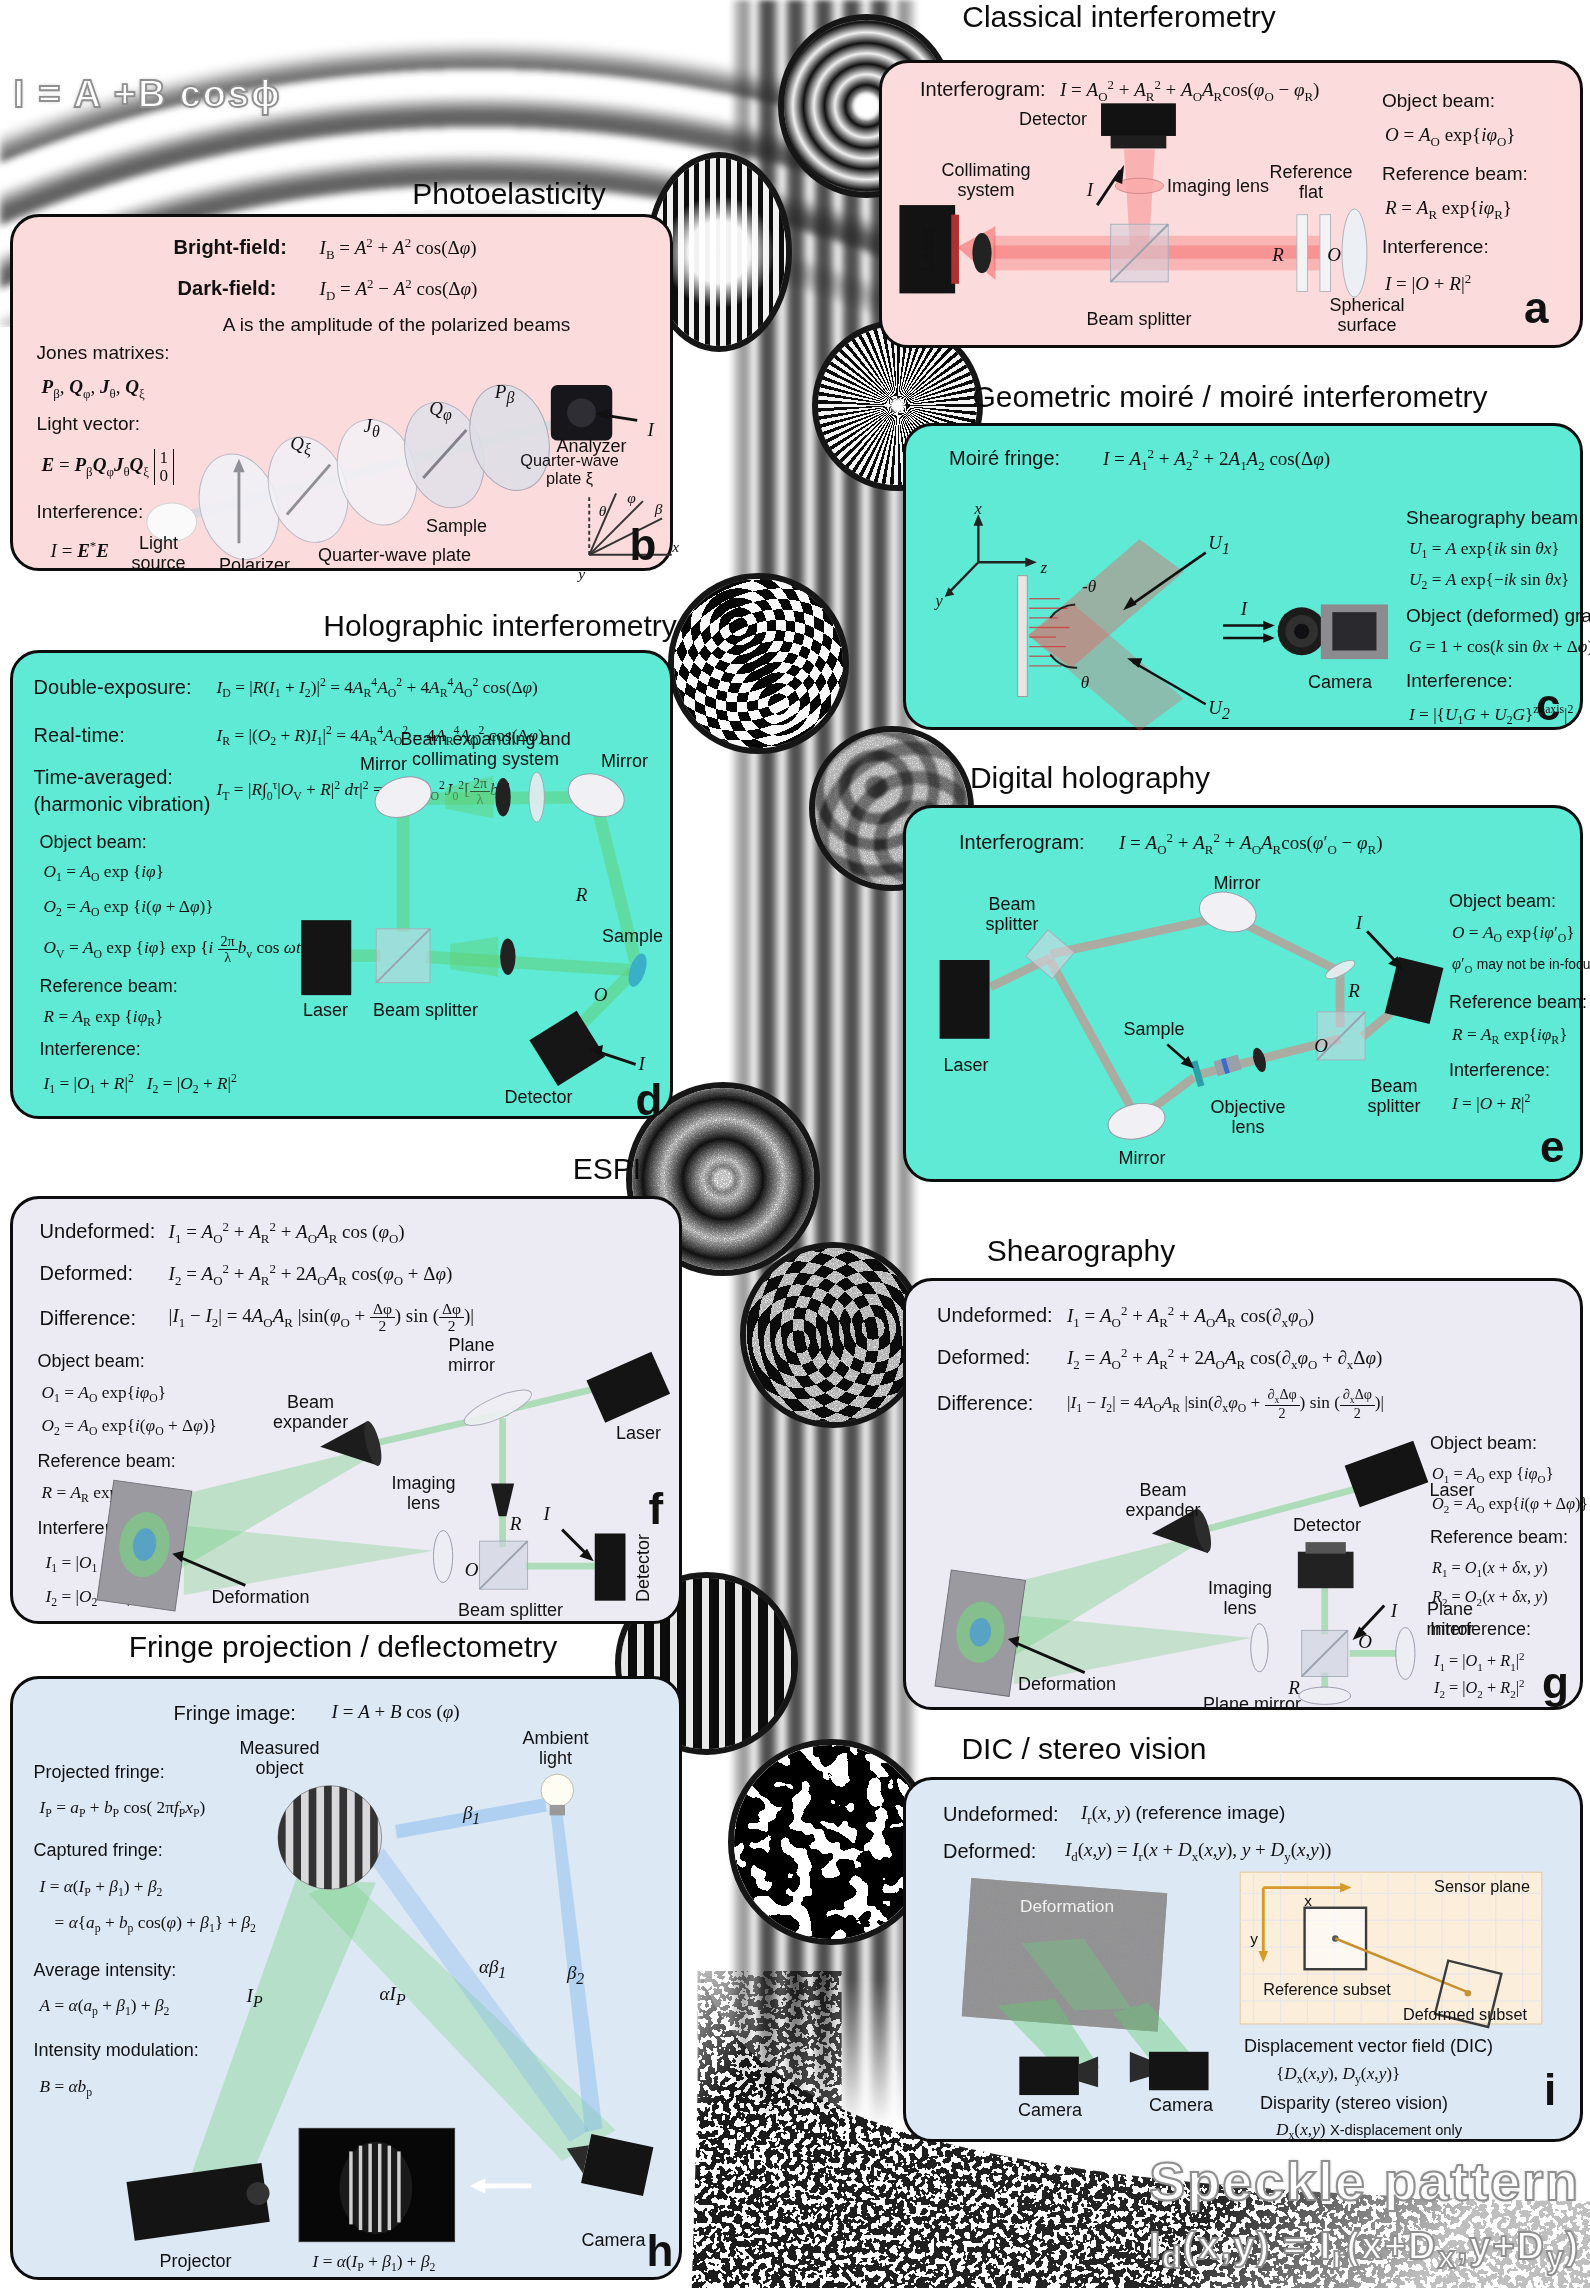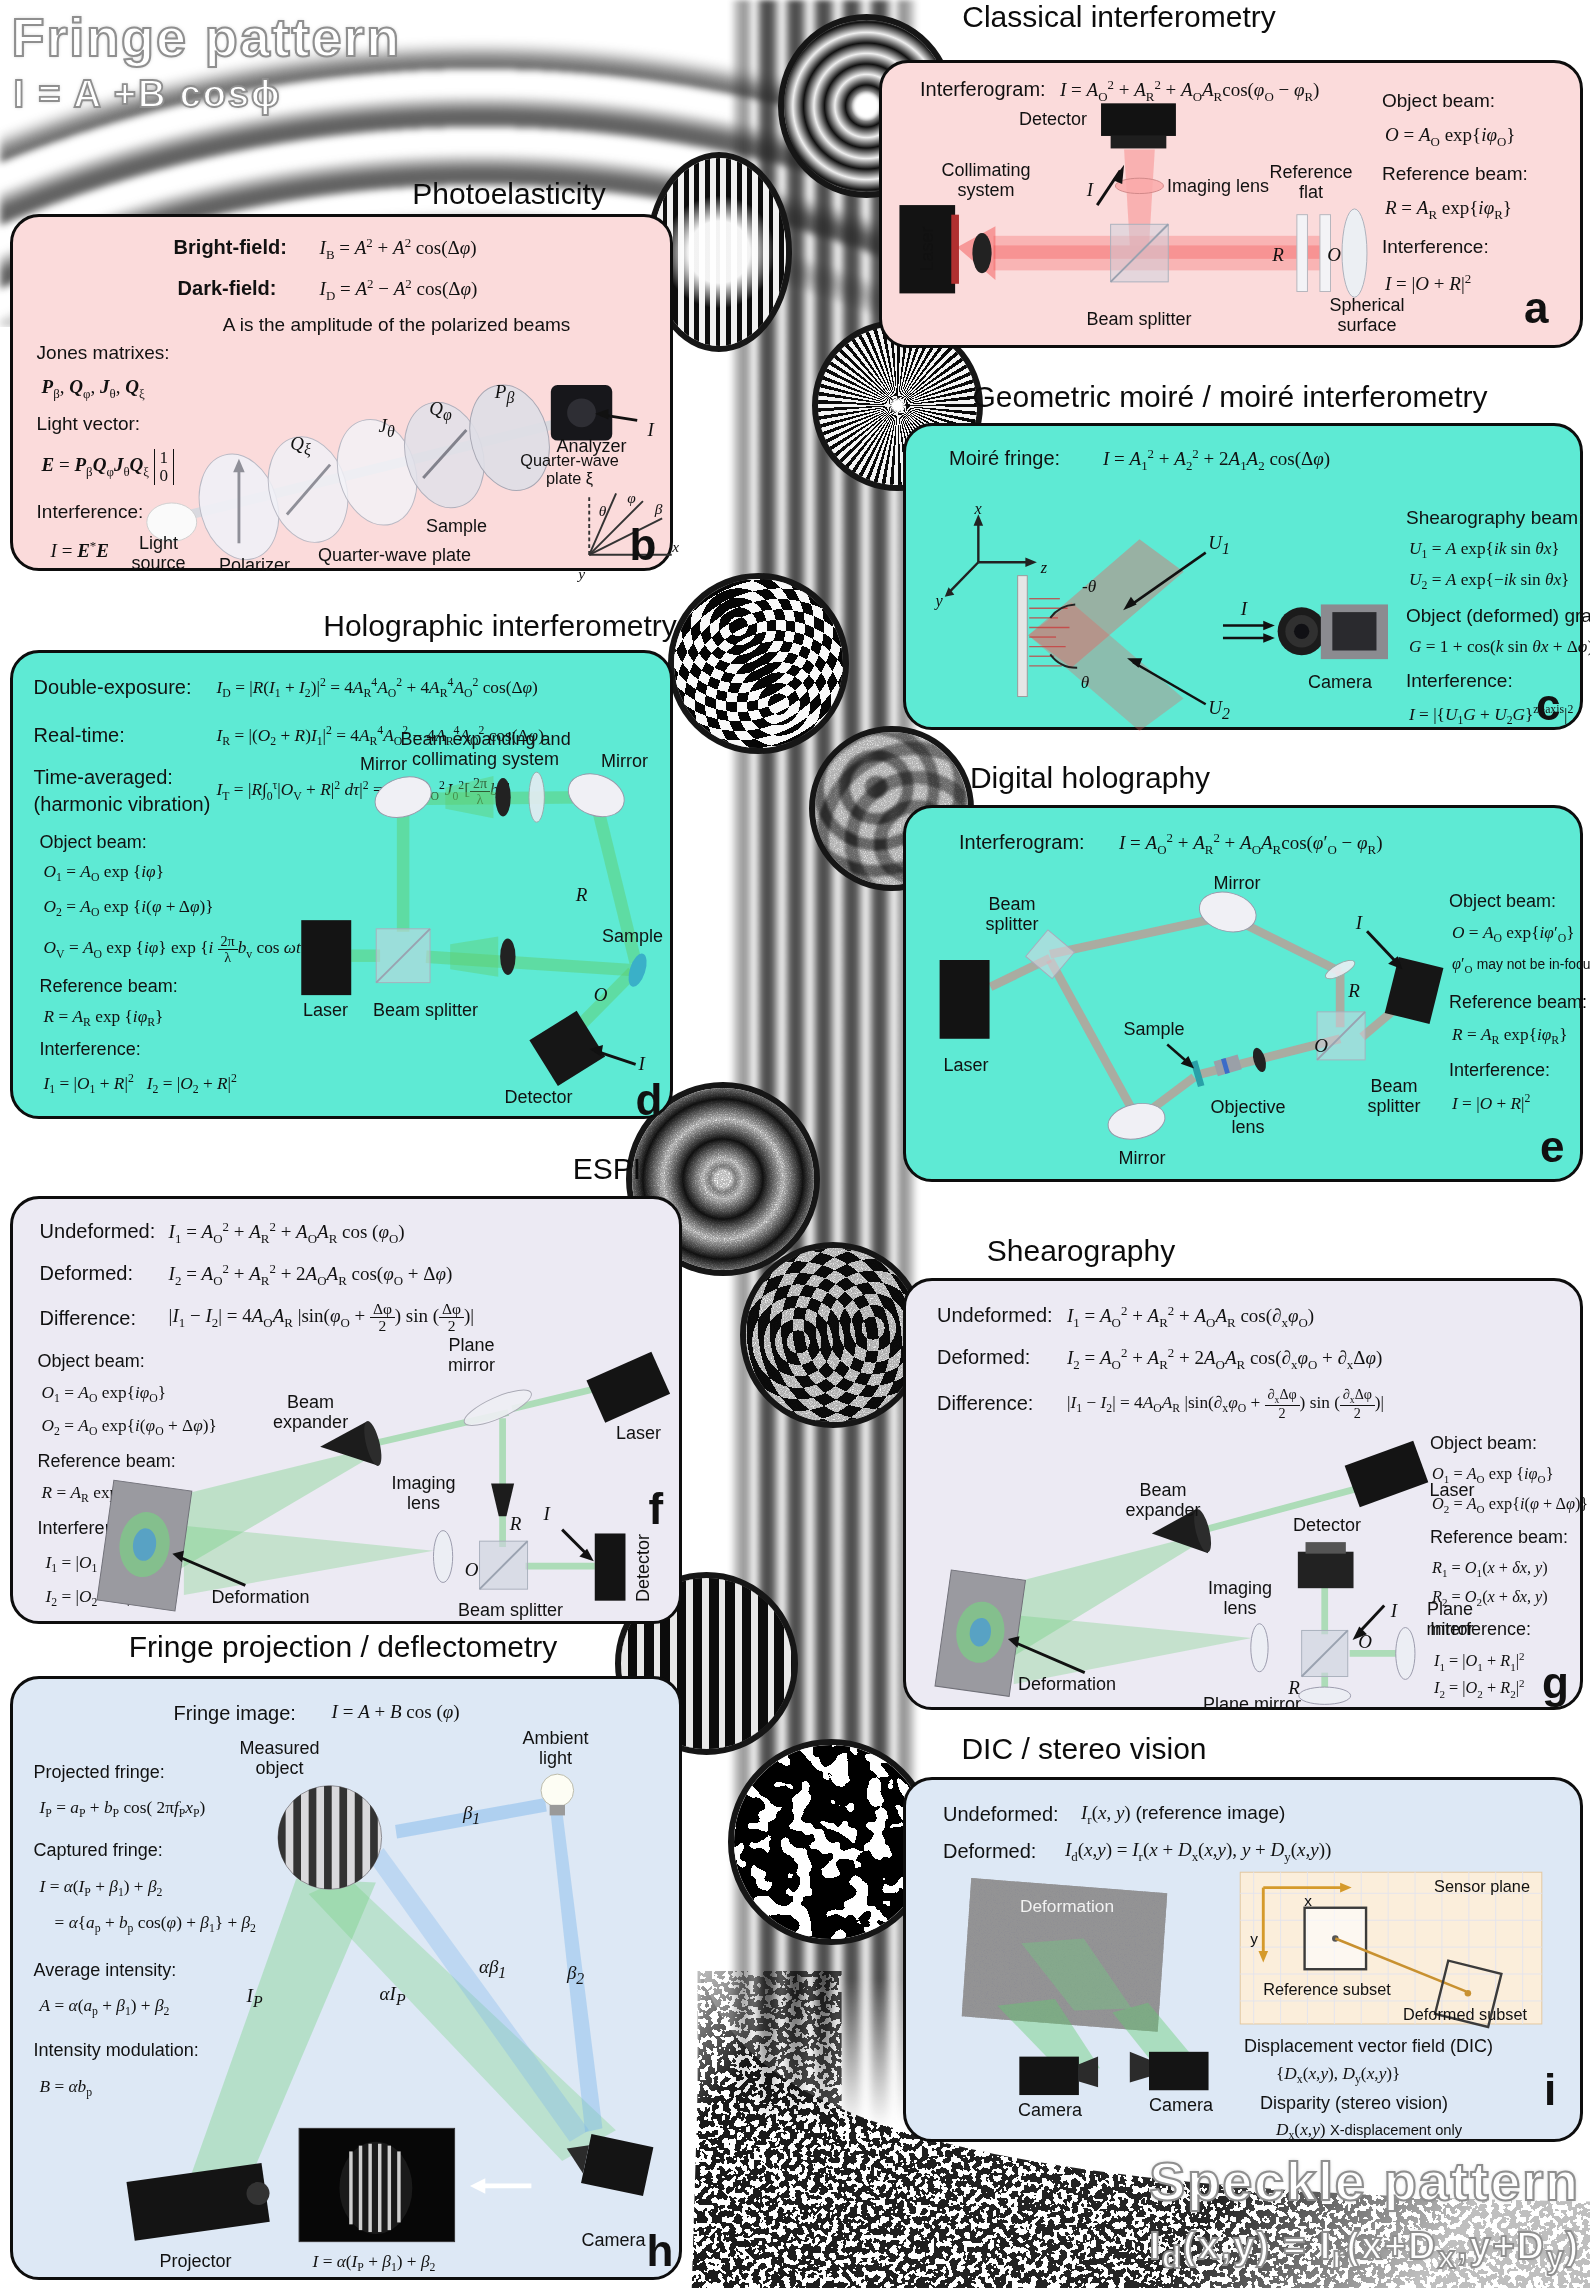--- a/index.html
+++ b/index.html
@@ -122,21 +122,20 @@
             <rect width="996" height="330" fill="url(#sg)"></rect>
           </mask>
       </defs>
       <g mask="url(#sm)">
         <path d="M70,0 C110,140 300,230 996,240 L996,330 L60,330 Z" fill="#000" filter="url(#blobsF)"></path>
         <rect x="66" y="0" width="150" height="200" fill="#000" filter="url(#blobsF)" opacity="0.8"></rect>
       </g>
     </svg>
   </div>
 
-  <div class="outline o-big" style="left:11.5px;top:5.8px">Fringe pattern</div>
   <div class="outline o-sub" style="left:13.4px;top:73px">I = A +B cosϕ</div>
   <div class="outline o-big right-anch" style="left:1580px;top:2150px">Speckle pattern</div>
   <div class="outline o-sub right-anch" style="left:1580px;top:2225px">I<sub>d</sub>(x,y) = I<sub>r</sub>(x+D<sub>x</sub>,y+D<sub>y</sub>)</div>
 
   <div class="fc c-bull" style="left:778px;top:14.4px;width:177px;height:184px">
       <div class="fill"></div>
     </div>
   <div class="fc c-photo" style="left:646px;top:152px;width:146px;height:200px">
       <div class="fill"></div>
     </div>
@@ -263,21 +262,21 @@
     <div class="eq" style="left:29px;top:232px"><b><i>E</i></b> = <b><i>P</i></b><sub>β</sub><b><i>Q</i></b><sub>φ</sub><b><i>J</i></b><sub>θ</sub><b><i>Q</i></b><sub>ξ</sub> <span class="cv"><span>1</span><span>0</span></span></div>
     <div class="sl" style="left:24px;top:284px">Interference:</div>
     <div class="eq" style="left:38px;top:321px"><i>I</i> = <b><i>E</i></b><sup>*</sup><b><i>E</i></b></div>
     <div class="lb w2" style="left:146px;top:336px;width:86px">Light source</div>
     <div class="lb" style="left:242px;top:348px">Polarizer</div>
     <div class="lb" style="left:382px;top:338px">Quarter-wave plate</div>
     <div class="lb" style="left:444px;top:309px">Sample</div>
     <div class="lb w2" style="left:557px;top:252px;width:125px;font-size:16.3px">Quarter-wave plate ξ</div>
     <div class="lb" style="left:579px;top:229px">Analyzer</div>
     <div class="lb math" style="left:288px;top:229px">Q<sub>ξ</sub></div>
-    <div class="lb math" style="left:374px;top:211px">J<sub>θ</sub></div>
+    <div class="lb math" style="left:359px;top:211px">J<sub>θ</sub></div>
     <div class="lb math" style="left:428px;top:194px">Q<sub>φ</sub></div>
     <div class="lb math" style="left:492px;top:177px">P<sub>β</sub></div>
     <div class="lb math" style="left:638px;top:213px">I</div>
     <div class="lb math" style="left:663px;top:330px;font-size:15.4px">x</div>
     <div class="lb math" style="left:569px;top:357px;font-size:15.4px">y</div>
     <div class="lb math" style="left:590px;top:294px;font-size:15.4px">θ</div>
     <div class="lb math" style="left:619px;top:281px;font-size:15.4px">φ</div>
     <div class="lb math" style="left:646px;top:292px;font-size:15.4px">β</div>
     <div class="letter" style="left:617px;top:306px">b</div>
   </div>

